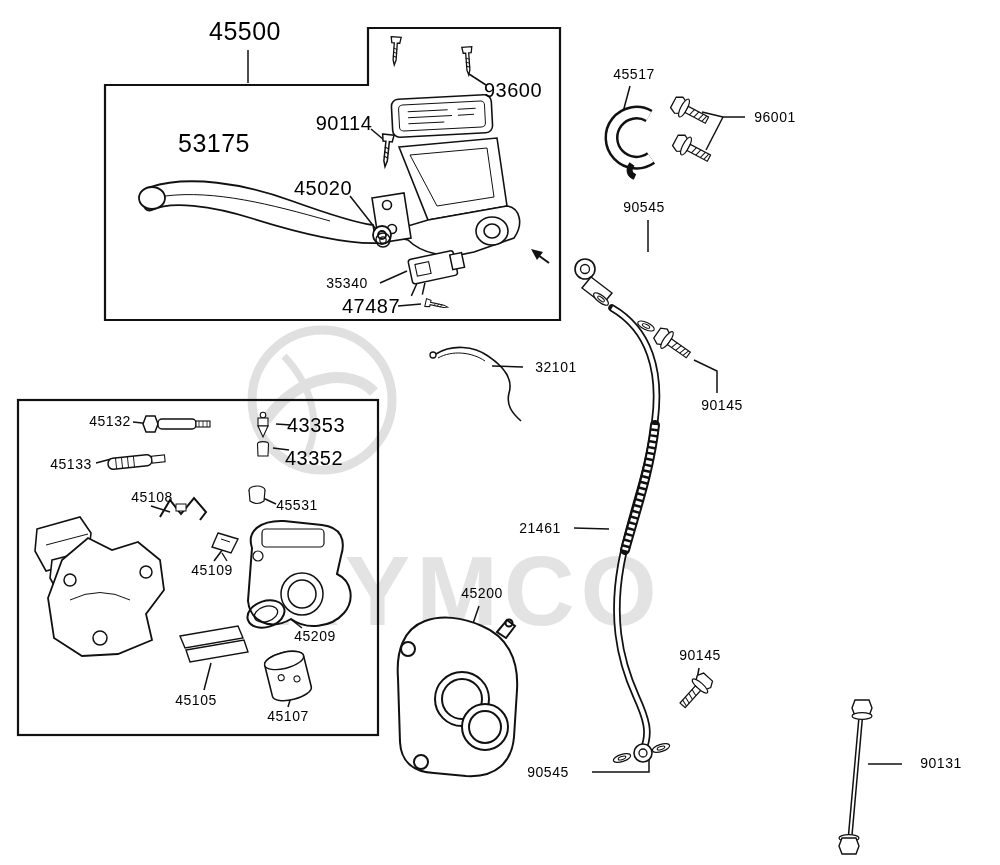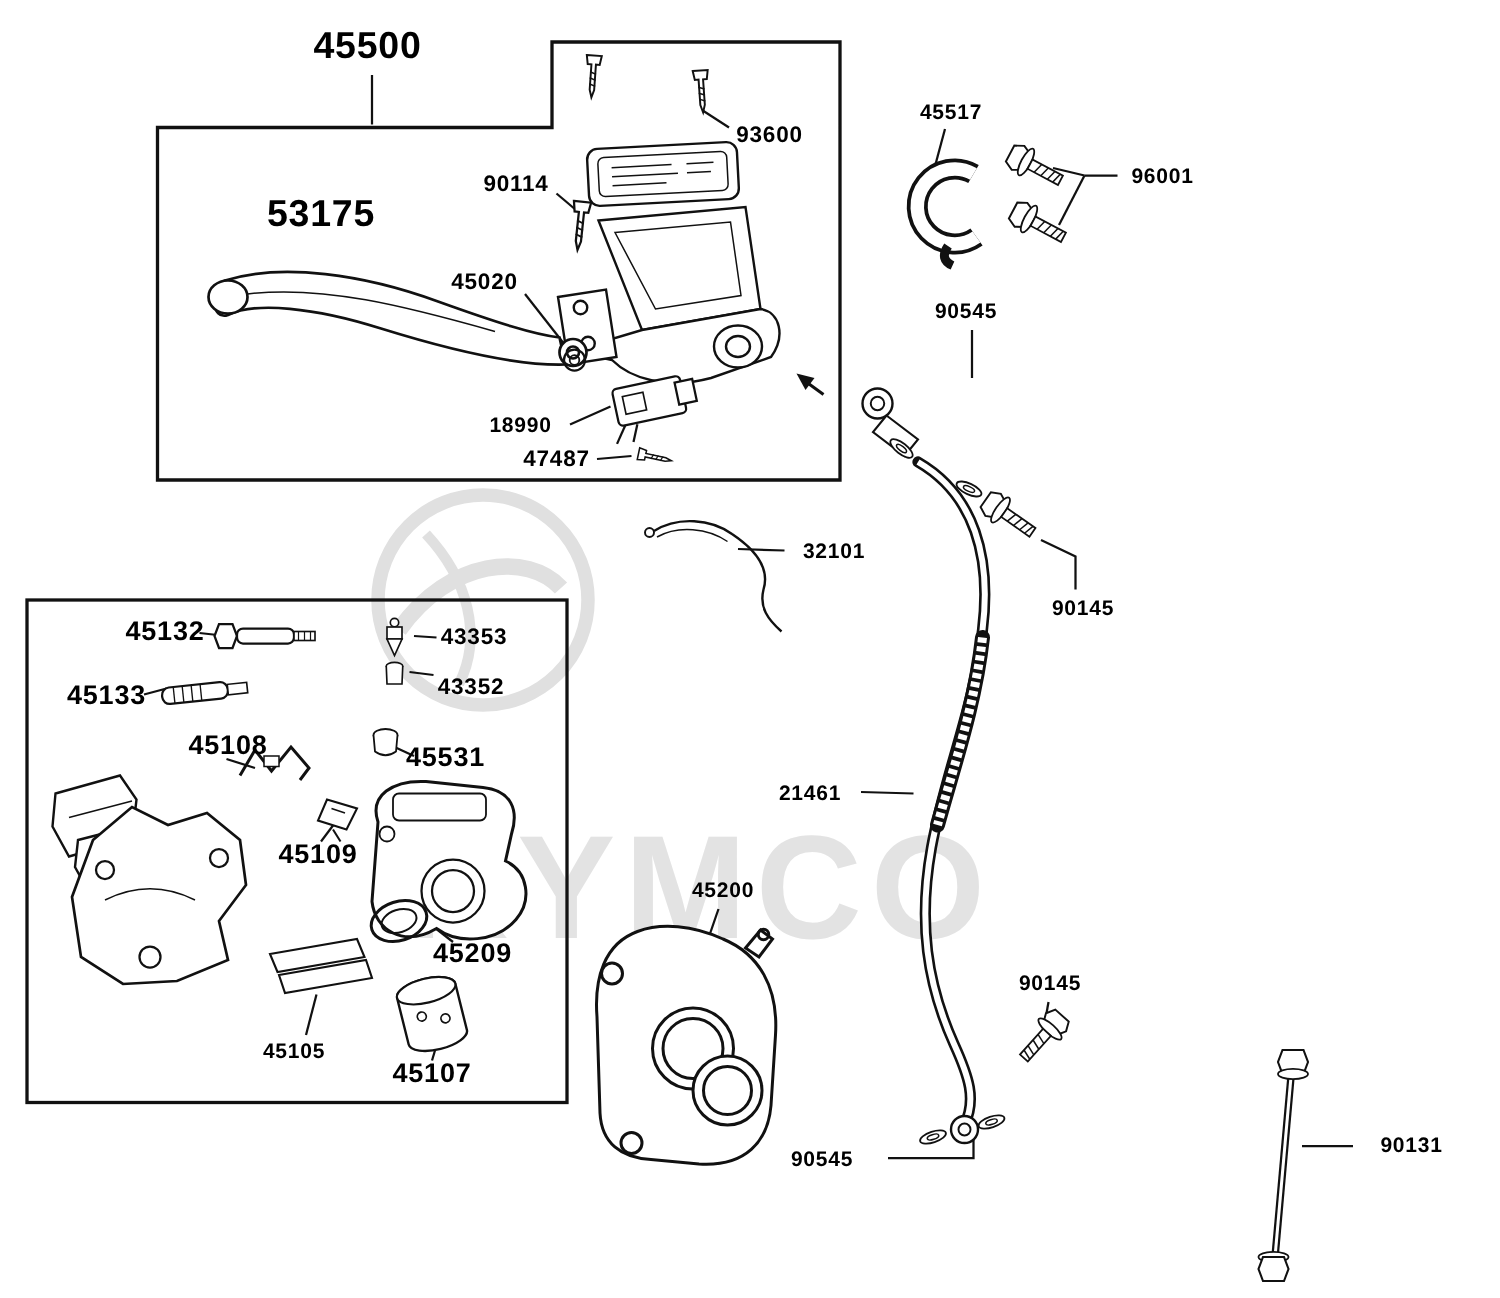--- a/index.html
+++ b/index.html
@@ -3,27 +3,27 @@
 <meta charset="utf-8">
 <style>
   html,body{margin:0;padding:0;background:#ffffff;}
   .stage{
     position:relative;width:1000px;height:865px;background:#fff;
     font-family:"Liberation Sans",sans-serif;overflow:hidden;
   }
   .stage svg{position:absolute;left:0;top:0;}
   .part-label{
     position:absolute;transform:translate(-50%,-50%);
-    font-weight:700;color:#000;white-space:nowrap;letter-spacing:.5px;
+    font-weight:400;color:#000;white-space:nowrap;letter-spacing:.5px;
     user-select:none;
   }
   .xl{font-size:25px;}
   .lg{font-size:14px;}
-  .md{font-size:15px;}
-  .sm{font-size:18px;}
+  .md{font-size:20px;}
+  .sm{font-size:14px;}
 </style>
 </head>
 <body>
 
 <div class="stage">
 
 <svg width="1000" height="865" viewBox="0 0 1000 865">
   <defs>
     <g id="screw">
       <path d="M -5,-3 L 5,-3 L 4,3 L 1.5,3 L 1.5,20 L 0,25 L -1.5,20 L -1.5,3 L -4,3 Z" fill="#fff" stroke="#111" stroke-width="1.3"></path>
@@ -275,21 +275,21 @@
       <circle cx="296" cy="681" r="3" fill="none" stroke-width="1.1"></circle>
     </g>
   </g>
 </svg>
 
   <div class="part-label xl" style="left:245px;top:31px">45500</div>
   <div class="part-label md" style="left:513px;top:90px">93600</div>
   <div class="part-label md" style="left:344px;top:123px">90114</div>
   <div class="part-label xl" style="left:214px;top:143px">53175</div>
   <div class="part-label md" style="left:323px;top:188px">45020</div>
-  <div class="part-label lg" style="left:347px;top:283px">18990</div>
+  <div class="part-label lg" style="left:347px;top:283px">35340</div>
   <div class="part-label md" style="left:371px;top:306px">47487</div>
   <div class="part-label lg" style="left:634px;top:74px">45517</div>
   <div class="part-label lg" style="left:775px;top:117px">96001</div>
   <div class="part-label lg" style="left:644px;top:207px">90545</div>
   <div class="part-label lg" style="left:556px;top:367px">32101</div>
   <div class="part-label lg" style="left:722px;top:405px">90145</div>
   <div class="part-label lg" style="left:540px;top:528px">21461</div>
   <div class="part-label lg" style="left:482px;top:593px">45200</div>
   <div class="part-label lg" style="left:700px;top:655px">90145</div>
   <div class="part-label lg" style="left:548px;top:772px">90545</div>

